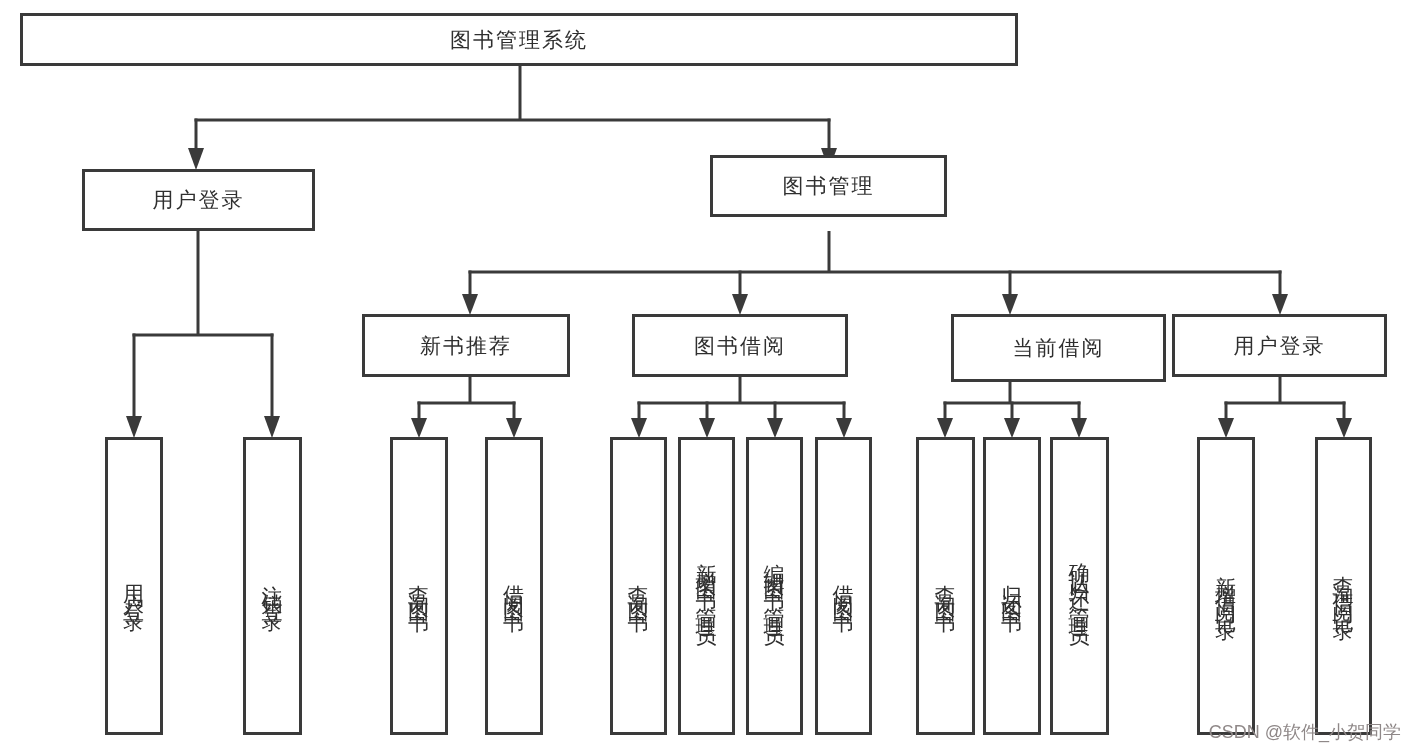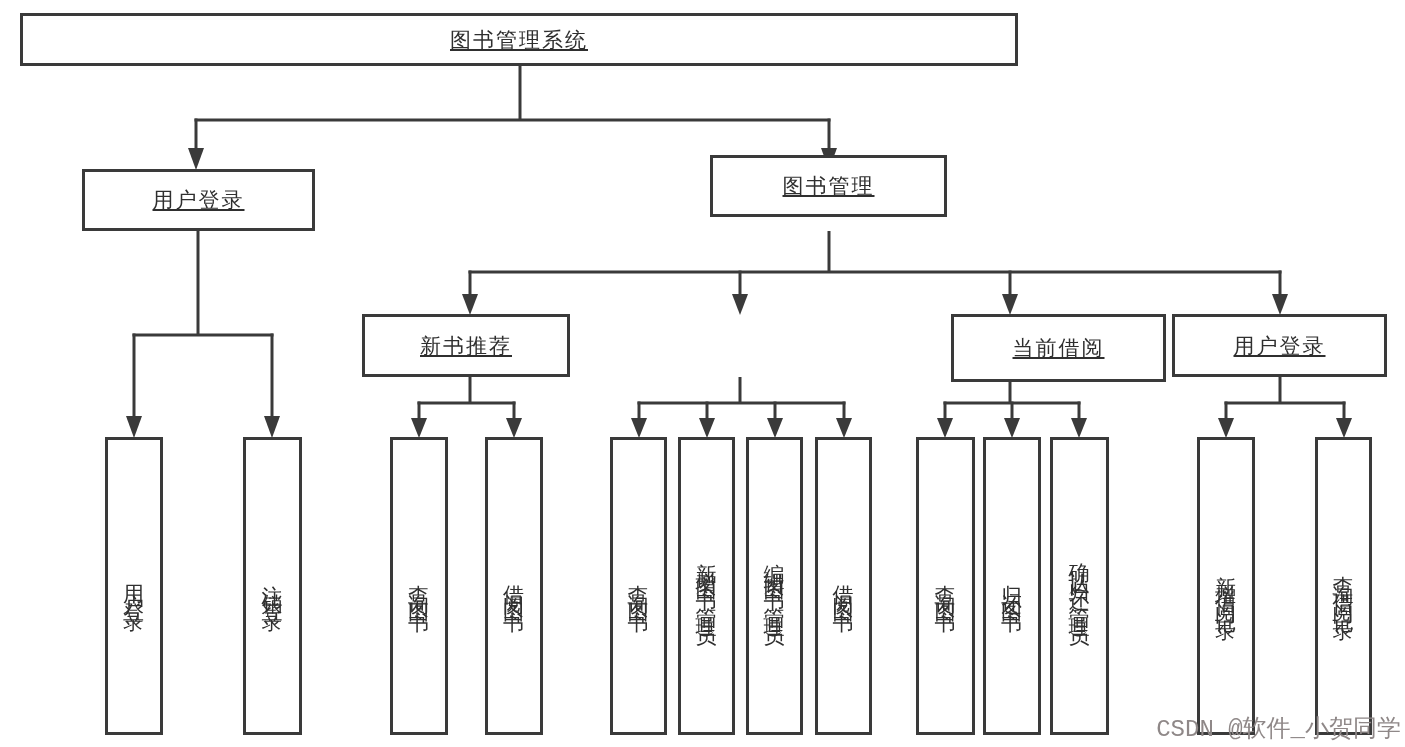--- a/index.html
+++ b/index.html
@@ -23,21 +23,20 @@
     background:#fff;
     display:flex;
     align-items:center;
     justify-content:center;
     color:var(--text);
   }
   .h-label{
     font-size:21px;
     letter-spacing:2px;
     white-space:nowrap;
-    text-decoration:underline;
   }
   .leaf .v-label{
     writing-mode:vertical-rl;
     font-size:21px;
     letter-spacing:9px;
     line-height:1;
   }
   #connectors{
     position:absolute;left:0;top:0;
     pointer-events:none;
@@ -47,25 +46,24 @@
     stroke-width:3;
     fill:none;
   }
   #connectors .ah{
     fill:var(--line);
     stroke:none;
   }
   #watermark{
     position:absolute;
     right:4px;bottom:3px;
-    font-size:24px;
+    font-size:18px;
     color:var(--watermark);
     white-space:nowrap;
     z-index:5;
-    font-family:Liberation Mono, monospace;
   }
 </style>
 </head>
 <body>
 
 <div id="stage">
 
   <svg id="connectors" width="1405" height="747" viewBox="0 0 1405 747">
 
     <g>
@@ -149,20 +147,23 @@
   <div class="box" style="left:82px;top:169px;width:233px;height:62px">
     <span class="h-label">用户登录</span>
   </div>
   <div class="box" style="left:710px;top:155px;width:237px;height:62px">
     <span class="h-label">图书管理</span>
   </div>
 
   <div class="box" style="left:362px;top:314px;width:208px;height:63px">
     <span class="h-label">新书推荐</span>
   </div>
+  <div class="box" style="left:632px;top:314px;width:216px;height:63px">
+    <span class="h-label">图书借阅</span>
+  </div>
   <div class="box" style="left:951px;top:314px;width:215px;height:68px">
     <span class="h-label">当前借阅</span>
   </div>
   <div class="box" style="left:1172px;top:314px;width:215px;height:63px">
     <span class="h-label">用户登录</span>
   </div>
 
   <div class="box leaf" style="left:105px;top:437px;width:58px;height:298px">
     <span class="v-label">用户登录</span>
   </div>

